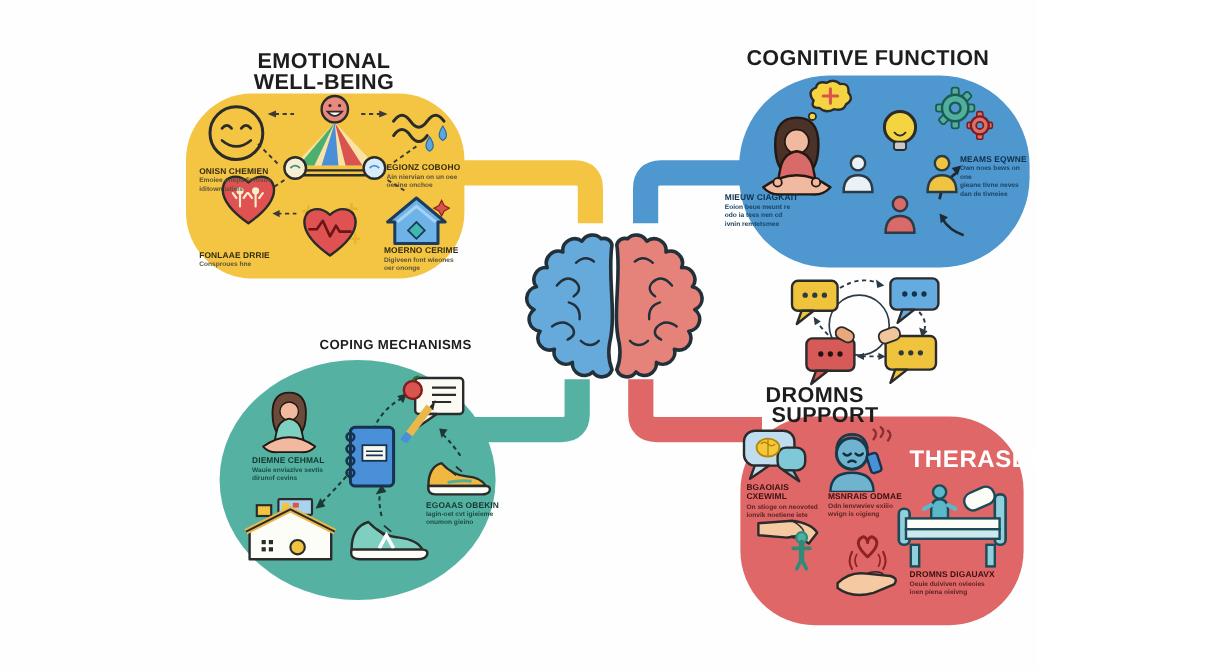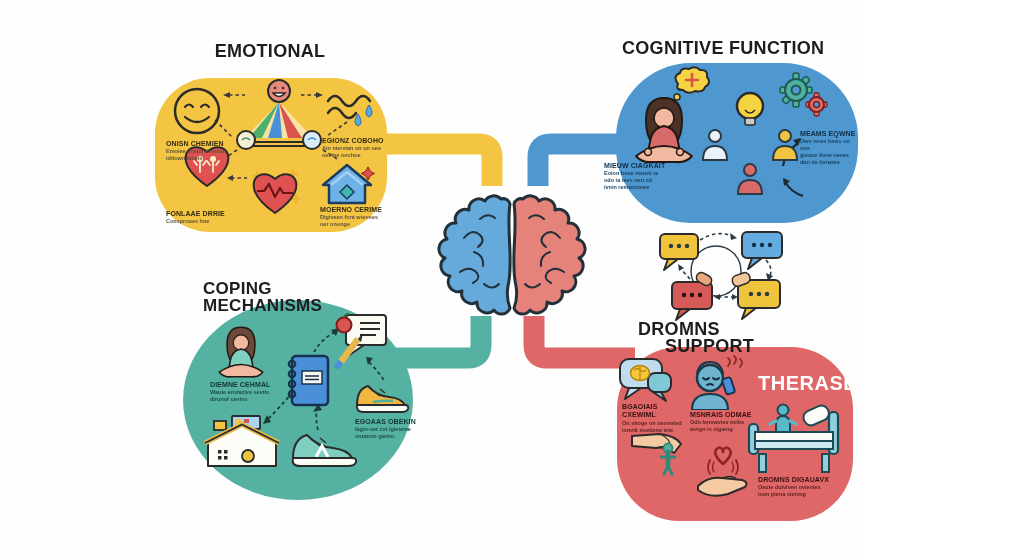--- a/index.html
+++ b/index.html
@@ -7,23 +7,23 @@
          font-family:"Liberation Sans",sans-serif;}
   .abs{position:absolute;}
   .blob{position:absolute;}
   .blob-emotional{left:155px;top:78px;width:232px;height:154px;border-radius:55px;background:#F4C542;}
   .blob-cognitive{left:616px;top:63px;width:242px;height:160px;border-radius:75px;background:#4E97CF;}
   .blob-coping{left:183px;top:300px;width:230px;height:200px;border-radius:50%;background:#55B2A3;}
   .blob-seeking{left:617px;top:347px;width:236px;height:174px;border-radius:62px;background:#E06767;}
   .title{position:absolute;font-weight:bold;color:#1d1d1d;letter-spacing:.3px;}
   .title-emotional{left:183px;top:43px;width:174px;text-align:center;font-size:18px;line-height:17px;}
   .title-cognitive{left:622px;top:39px;width:230px;text-align:left;font-size:18px;line-height:18px;}
-  .title-coping{left:203px;top:280px;width:190px;text-align:left;font-size:17px;line-height:17px;}
+  .title-coping{left:203px;top:280px;width:190px;text-align:right;font-size:11px;line-height:17px;}
   .title-seeking{left:638px;top:321px;width:140px;font-size:18px;line-height:17px;}
-  .title-seeking .l2{margin-left:27px;}
+  .title-seeking .l2{margin-left:5px;}
   .theraset{position:absolute;left:744px;top:372px;font-size:20px;font-weight:bold;color:#FFFFFF;letter-spacing:.5px;margin-left:14px;}
   .lbl{position:absolute;}
   .lbl-h{font-size:7px;font-weight:bold;line-height:1.2;letter-spacing:.1px;}
   .lbl-t{font-size:5.5px;line-height:1.25;font-weight:600;}
   .lbl-yellow .lbl-h{color:#332b10;} .lbl-yellow .lbl-t{color:#5d5338;}
   .lbl-blue .lbl-h{color:#0e2f49;} .lbl-blue .lbl-t{color:#1c4564;}
   .lbl-teal .lbl-h{color:#12382f;} .lbl-teal .lbl-t{color:#1e4d43;}
   .lbl-red .lbl-h{color:#3b1010;} .lbl-red .lbl-t{color:#5c2424;}
   svg{display:block;}
 </style>
@@ -39,20 +39,21 @@
     <path d="M 534 316 V 345 Q 534 358 547 358 H 635" fill="none" stroke="#E06767" stroke-width="21"></path>
   </svg>
 
   <div class="blob blob-emotional"></div>
   <div class="blob blob-cognitive"></div>
   <div class="blob blob-coping"></div>
   <div class="blob blob-seeking"></div>
 
   <div class="title title-emotional">
     <div>EMOTIONAL</div>
+    <div>WELL-BEING</div>
   </div>
   <div class="title title-cognitive">
     <div>COGNITIVE FUNCTION</div>
   </div>
   <div class="title title-coping">
     <div>COPING MECHANISMS</div>
   </div>
   <div class="title title-seeking">
     <div>DROMNS</div>
     <div class="l2">SUPPORT</div>

